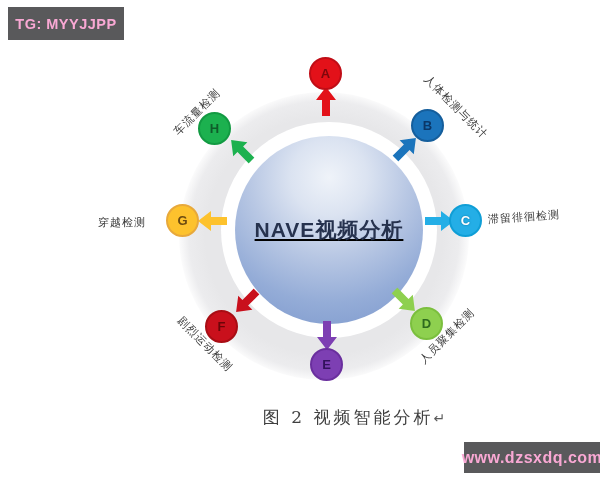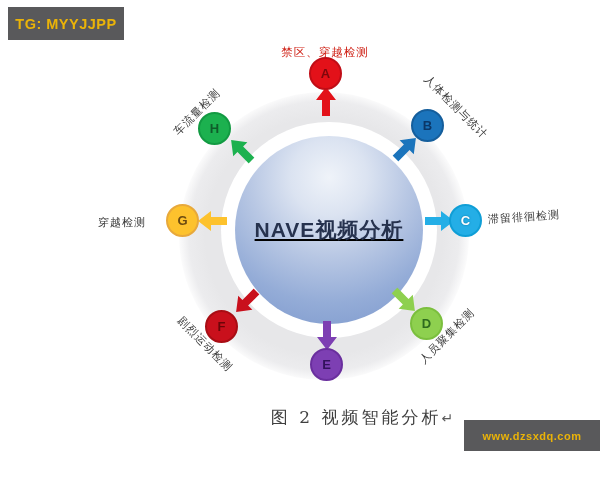--- a/index.html
+++ b/index.html
@@ -5,25 +5,25 @@
   html,body{margin:0;padding:0;}
   body{
     width:600px;height:480px;position:relative;overflow:hidden;
     background:#ffffff;
     font-family:"Liberation Sans","DejaVu Sans",sans-serif;
   }
   .stage{position:absolute;inset:0;}
 
   
   .badge{
-    position:absolute;background:#59595b;color:#eab308;font-weight:bold;
+    position:absolute;background:#59595b;color:#f9a8d4;font-weight:bold;
     display:flex;align-items:center;justify-content:center;letter-spacing:.5px;
   }
   .badge-tl{left:8px;top:7px;width:116px;height:33px;font-size:14.5px;}
-  .badge-br{left:464px;top:420px;width:136px;height:31px;font-size:11px;}
+  .badge-br{left:464px;top:442px;width:136px;height:31px;font-size:16px;}
 
   
   .gray-blob{
     position:absolute;left:179px;top:92px;width:290px;height:288px;border-radius:50%;
     background:radial-gradient(circle at 50% 50%, #e7e7e9 0%, #e7e7e9 58%, #ececee 66%, rgba(236,236,238,0) 72%);
   }
   .white-ring{
     position:absolute;left:221px;top:122px;width:216px;height:216px;border-radius:50%;
     background:#ffffff;
   }
@@ -73,21 +73,21 @@
   .nl-b{left:456px;top:107px;transform:translate(-50%,-50%) rotate(45deg);}
   .nl-c{left:524px;top:217px;transform:translate(-50%,-50%) rotate(-4deg);}
   .nl-d{left:447px;top:336px;transform:translate(-50%,-50%) rotate(-45deg);}
   .nl-e{left:327px;top:389px;transform:translate(-50%,-50%);}
   .nl-f{left:205px;top:344px;transform:translate(-50%,-50%) rotate(45deg);}
   .nl-g{left:122px;top:222px;transform:translate(-50%,-50%);}
   .nl-h{left:197px;top:112px;transform:translate(-50%,-50%) rotate(-45deg);}
 
   
   .caption{
-    position:absolute;left:362px;top:417px;transform:translate(-50%,-50%);
+    position:absolute;left:354px;top:417px;transform:translate(-50%,-50%);
     font-family:"DejaVu Serif","Liberation Serif",serif;
     font-size:17px;color:#3f3f3f;letter-spacing:3px;white-space:nowrap;text-align:right;
   }
   .caption .ret{font-family:"DejaVu Sans",sans-serif;color:#5a5a5a;letter-spacing:0;font-size:14px;}
 </style>
 </head>
 <body>
 
 <div class="stage">
 
@@ -163,21 +163,20 @@
   <div class="node-circle nc-f">
       <span>F</span>
     </div>
   <div class="node-circle nc-g">
       <span>G</span>
     </div>
   <div class="node-circle nc-h">
       <span>H</span>
     </div>
 
-  <div class="node-label nl-a">禁区、穿越检测</div>
   <div class="node-label nl-b">人体检测与统计</div>
   <div class="node-label nl-c">滞留徘徊检测</div>
   <div class="node-label nl-d">人员聚集检测</div>
   <div class="node-label nl-f">剧烈运动检测</div>
   <div class="node-label nl-g">穿越检测</div>
   <div class="node-label nl-h">车流量检测</div>
 
   <div class="caption">
     <span>图 2 视频智能分析</span><span class="ret">↵</span>
   </div>

